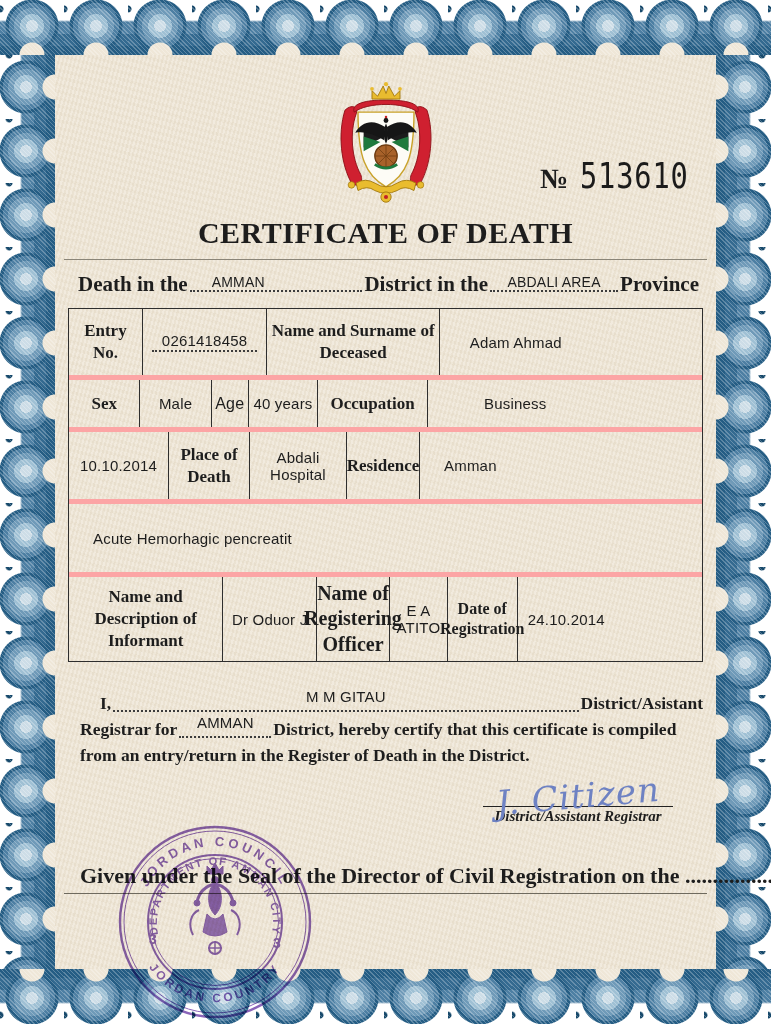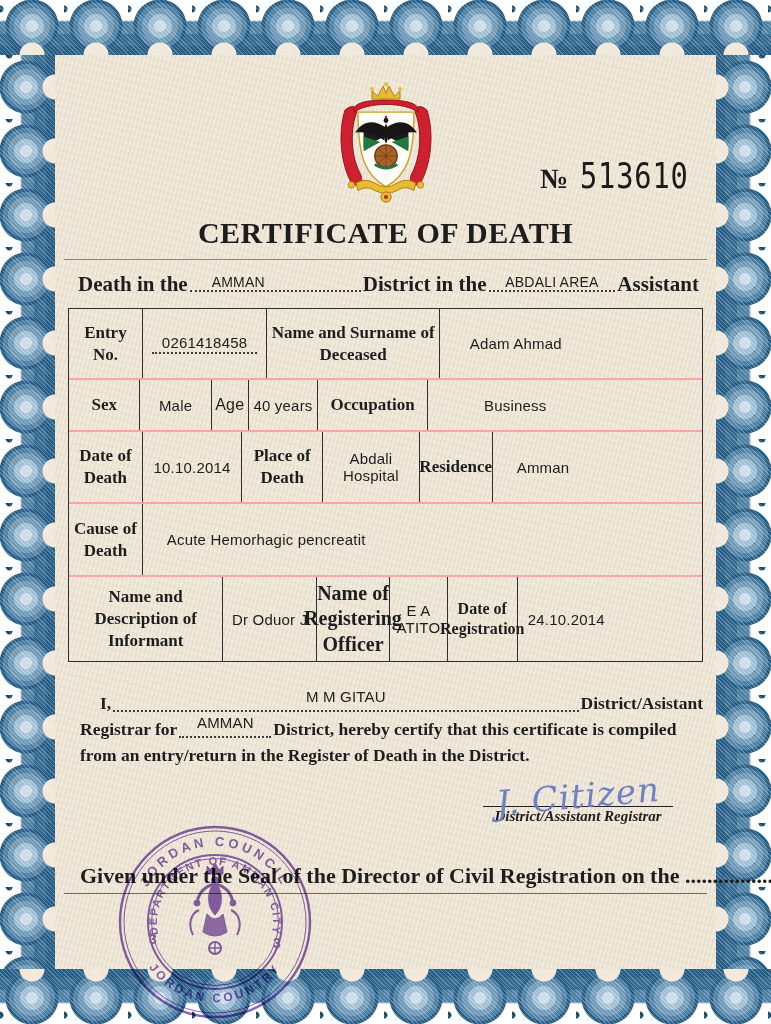--- a/index.html
+++ b/index.html
@@ -61,21 +61,21 @@
   .intro{position:absolute;left:78px;right:72px;top:272px;display:flex;align-items:flex-start;
     font-size:21px;font-weight:bold;white-space:nowrap;}
   .fill{position:relative;border-bottom:2.5px dotted #3c3c3c;align-self:flex-end;margin:0 2px 5px 2px;}
   .fill-val{position:absolute;left:0;right:0;bottom:0;text-align:center;
     font-family:"Liberation Sans",sans-serif;font-weight:normal;font-size:14px;letter-spacing:.2px;}
   .fill1{flex:1.35;} .fill1 .fill-val{text-align:left;padding-left:22px;}
   .fill2{flex:1;}
 
   
   .ctable{position:absolute;left:68px;top:308px;width:635px;border:1.5px solid #2e2e2e;box-sizing:border-box;}
-  .row{display:flex;border-bottom:2px solid #fca5a5;box-sizing:border-box;}
+  .row{display:flex;border-bottom:5px solid #fca5a5;box-sizing:border-box;}
   .row:last-child{border-bottom:none;}
   .cell{border-right:1px solid #2e2e2e;box-sizing:border-box;display:flex;flex-direction:column;
     align-items:center;justify-content:center;text-align:center;padding:2px 4px;}
   .cell:last-child{border-right:none;}
   .lbl{font-weight:bold;font-size:17px;line-height:1.28;}
   .val{font-family:"Liberation Sans",sans-serif;font-size:15px;letter-spacing:.2px;}
   .val-left{align-items:flex-start;text-align:left;}
   .dotted-val{border-bottom:2px dotted #3c3c3c;padding:0 10px 1px 10px;}
 
   
@@ -160,50 +160,48 @@
 
   <div class="intro">
     <span>Death in the</span>
     <span class="fill fill1">
       <span class="fill-val">AMMAN</span>
     </span>
     <span>District in the</span>
     <span class="fill fill2">
       <span class="fill-val">ABDALI AREA</span>
     </span>
-    <span>Assistant</span>
+    <span>Province</span>
   </div>
 
   <div class="ctable">
     <div class="row" style="height:71px">
       <div class="cell lbl" style="width:74px">Entry No.</div>
       <div class="cell" style="width:125px">
         <span class="val dotted-val">0261418458</span>
       </div>
       <div class="cell lbl" style="width:173px">Name and Surname of Deceased</div>
       <div class="cell val val-left" style="width:263px;padding-left:30px">Adam Ahmad</div>
     </div>
     <div class="row" style="height:52px">
       <div class="cell lbl" style="width:74px">Sex</div>
       <div class="cell val" style="width:74px">Male</div>
       <div class="cell val" style="width:37px;font-size:16px">Age</div>
       <div class="cell val" style="width:72px">40 years</div>
       <div class="cell lbl" style="width:114px">Occupation</div>
       <div class="cell val val-left" style="width:283px;padding-left:56px">Business</div>
     </div>
     <div class="row" style="height:72px">
-      <div class="cell lbl" style="width:74px">Date of Death</div>
       <div class="cell val" style="width:100px">10.10.2014</div>
       <div class="cell lbl" style="width:81px">Place of Death</div>
       <div class="cell val" style="width:97px">Abdali Hospital</div>
       <div class="cell lbl" style="width:73px">Residence</div>
       <div class="cell val val-left" style="width:210px;padding-left:24px">Amman</div>
     </div>
     <div class="row" style="height:73px">
-      <div class="cell lbl" style="width:74px">Cause of Death</div>
       <div class="cell val val-left" style="width:561px;padding-left:24px;justify-content:center">Acute Hemorhagic pencreatit</div>
     </div>
     <div class="row" style="height:84px">
       <div class="cell lbl" style="width:155px">Name and Description of Informant</div>
       <div class="cell val" style="width:94px">Dr Oduor J</div>
       <div class="cell lbl" style="width:73px;font-size:20px">Name of Registering Officer</div>
       <div class="cell val" style="width:58px">E A ATITO</div>
       <div class="cell lbl" style="width:70px;font-size:16px">Date of Registration</div>
       <div class="cell val val-left" style="width:185px;padding-left:10px">24.10.2014</div>
     </div>

